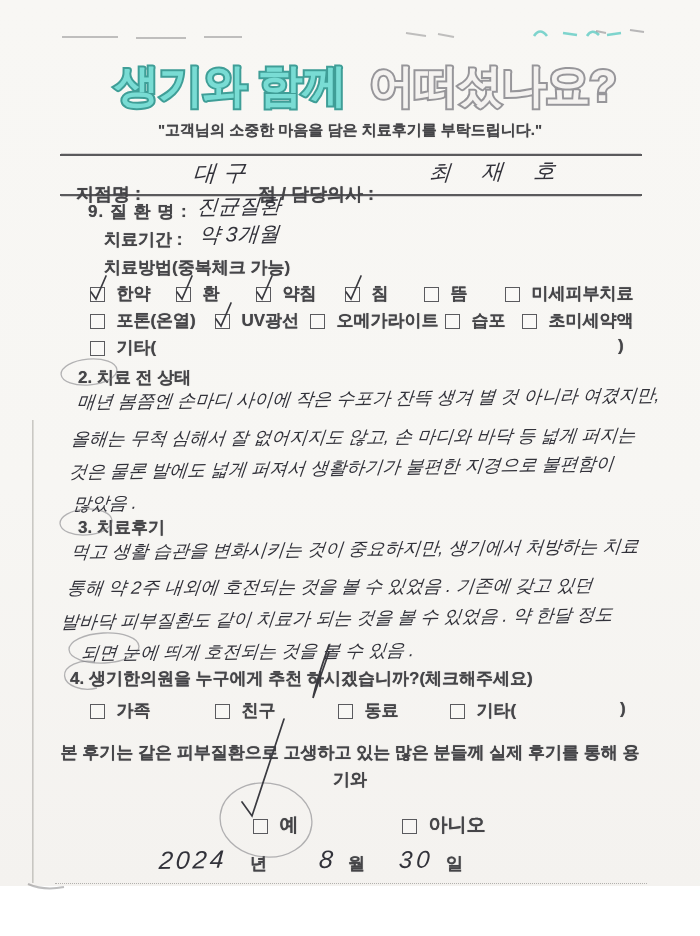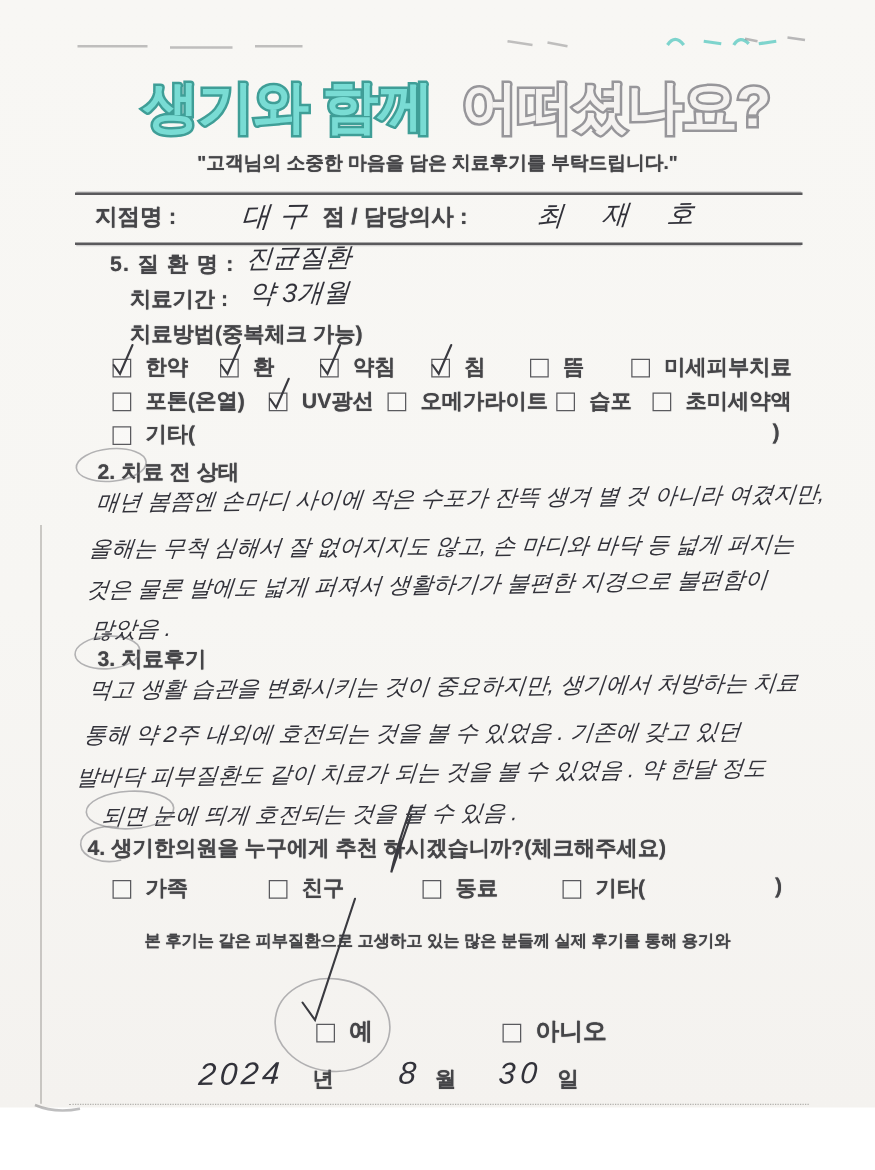--- a/index.html
+++ b/index.html
@@ -25,38 +25,38 @@
   .t-accent .tfill{position:relative;color:#79dcd4;}
   .t-rest .tlayer{-webkit-text-stroke:4px #97969a;color:#97969a;
     text-shadow:0 0 1px #97969a;}
   .t-rest .tfill{position:relative;color:#f4f2f0;}
   .subtitle{position:absolute;top:121px;left:0;width:700px;text-align:center;
     font-size:15px;font-weight:700;}
   
   .branch-band{position:absolute;left:60px;top:154px;width:582px;height:38px;
     border-top:2.4px solid rgba(72,72,75,.9);border-bottom:2.4px solid rgba(72,72,75,.9);
     box-shadow:0 -2px 0 -1px rgba(90,90,94,.25), 0 2px 0 -1px rgba(90,90,94,.25);}
-  .branch-band .lbl{position:absolute;top:5px;font-size:18px;font-weight:700;}
+  .branch-band .lbl{position:absolute;top:26px;font-size:18px;font-weight:700;}
   
   .ink{font-style:italic;color:#32323a;transform:skewX(-5deg) rotate(-1deg);
        transform-origin:left bottom;display:inline-block;}
   
   .h17{font-size:17px;font-weight:700;}
   .cb{position:relative;display:inline-block;width:13px;height:13px;
       border:1.7px solid #5a5a5e;vertical-align:-2px;background:rgba(255,255,255,.25);}
   .tick{position:absolute;left:-3px;top:-14px;width:20px;height:30px;overflow:visible;display:none;}
   .tick.show{display:block;}
   .tick path{fill:none;stroke:#3a3a40;stroke-width:1.7;stroke-linecap:round;}
   .opt{position:absolute;top:0;white-space:nowrap;}
   .opt .olbl{margin-left:7px;font-size:17px;font-weight:700;vertical-align:1px;}
   .m-row{position:absolute;left:0;width:700px;height:22px;}
   .sec-h{font-size:17px;font-weight:700;}
   .hand-line{position:absolute;white-space:nowrap;font-size:18px;}
   .consent{position:absolute;left:60px;width:580px;text-align:center;
-    font-size:13px;font-weight:700;line-height:27px;}
+    font-size:17px;font-weight:700;line-height:27px;}
   .dotted-rule{position:absolute;left:55px;top:883px;width:592px;height:0;
     border-top:1.5px dotted rgba(135,133,130,.6);}
   .overlay{position:absolute;left:0;top:0;width:700px;height:936px;pointer-events:none;}
 </style>
 </head>
 <body>
 
 <div class="page">
   <div class="paper"></div>
 
@@ -72,21 +72,21 @@
   </div>
   <div class="subtitle pt">"고객님의 소중한 마음을 담은 치료후기를 부탁드립니다."</div>
 
   <div class="branch-band">
     <span class="lbl pt" style="left:16px;">지점명 :</span>
     <span class="abs ink" style="left:132px;top:2px;font-size:23px;letter-spacing:7px;">대구</span>
     <span class="lbl pt" style="left:198px;">점 /  담당의사 :</span>
     <span class="abs ink" style="left:368px;top:2px;font-size:22px;letter-spacing:12px;">최 재 호</span>
   </div>
 
-  <div class="abs pt h17" style="left:88px;top:200px;letter-spacing:1px;">5. 질 환 명 :</div>
+  <div class="abs pt h17" style="left:88px;top:200px;letter-spacing:1px;">9. 질 환 명 :</div>
   <div class="abs ink" style="left:196px;top:193px;font-size:21px;">진균질환</div>
   <div class="abs pt h17" style="left:104px;top:228px;">치료기간 :</div>
   <div class="abs ink" style="left:198px;top:221px;font-size:21px;">약 3개월</div>
   <div class="abs pt h17" style="left:104px;top:256px;">치료방법(중복체크 가능)</div>
 
   <div class="m-row" style="top:282px;">
     <span class="opt" style="left:90px;">
       <span class="cb"><svg class="tick show" viewBox="0 0 20 30">
             <path d="M3 18 L8 25 L18 2"></path>
           </svg></span>

